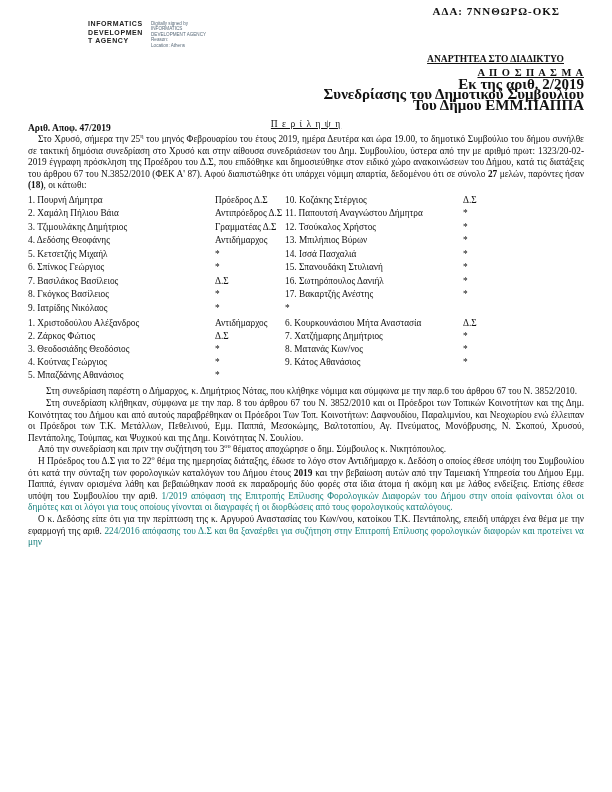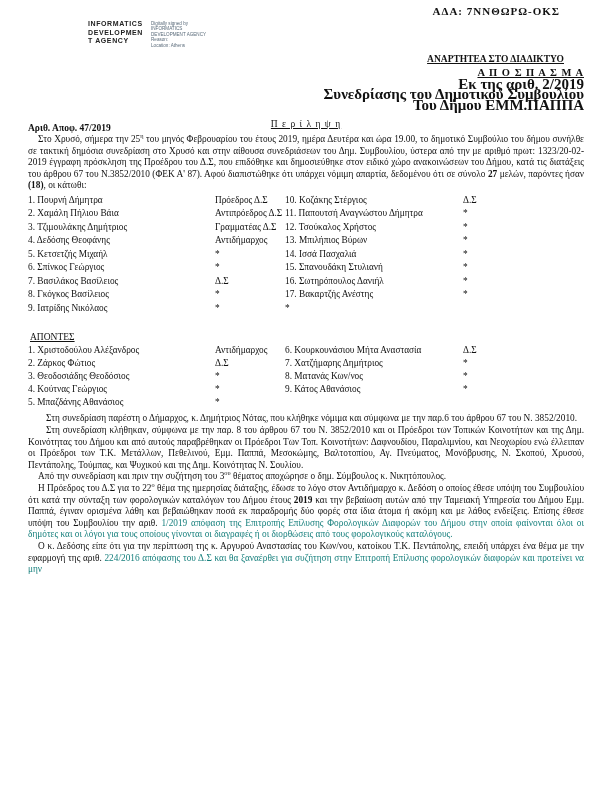--- a/index.html
+++ b/index.html
@@ -114,21 +114,20 @@
       <span class="mr">*</span>
     <span class="mn">8.  Γκόγκος Βασίλειος</span>
       <span class="mr">*</span>
       <span class="mn">17. Βακαρτζής Ανέστης</span>
       <span class="mr">*</span>
     <span class="mn">9.  Ιατρίδης Νικόλαος</span>
       <span class="mr">*</span>
       <span class="mr">*</span>
   </div>
 
-  <div class="list-heading absents-heading">ΑΠΟΝΤΕΣ</div>
 
   <div class="member-grid absents">
     <span class="mn">1. Χριστοδούλου Αλέξανδρος</span>
       <span class="mr">Αντιδήμαρχος</span>
       <span class="mn">6. Κουρκουνάσιου Μήτα Αναστασία</span>
       <span class="mr">Δ.Σ</span>
     <span class="mn">2. Ζάρκος Φώτιος</span>
       <span class="mr">Δ.Σ</span>
       <span class="mn">7. Χατζήμαρης Δημήτριος</span>
       <span class="mr">*</span>

